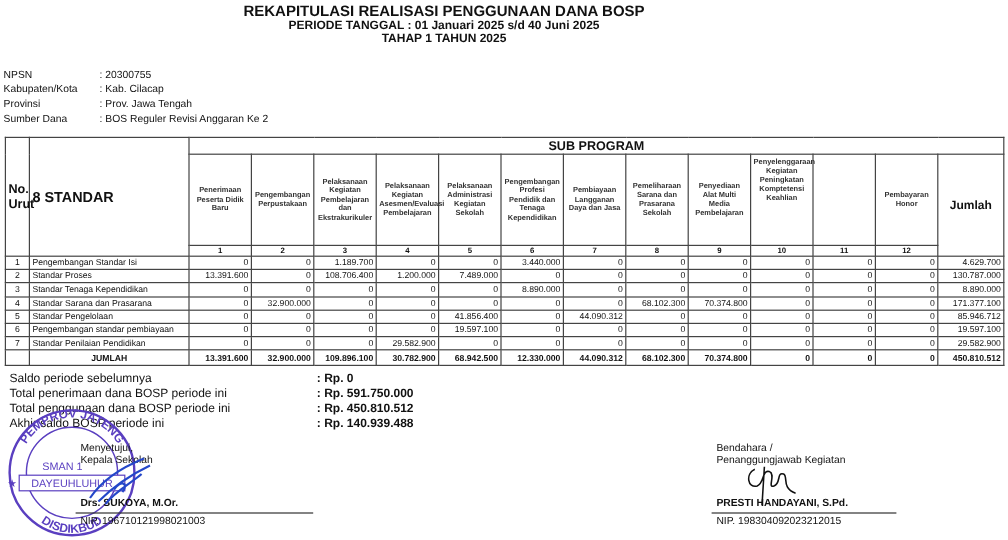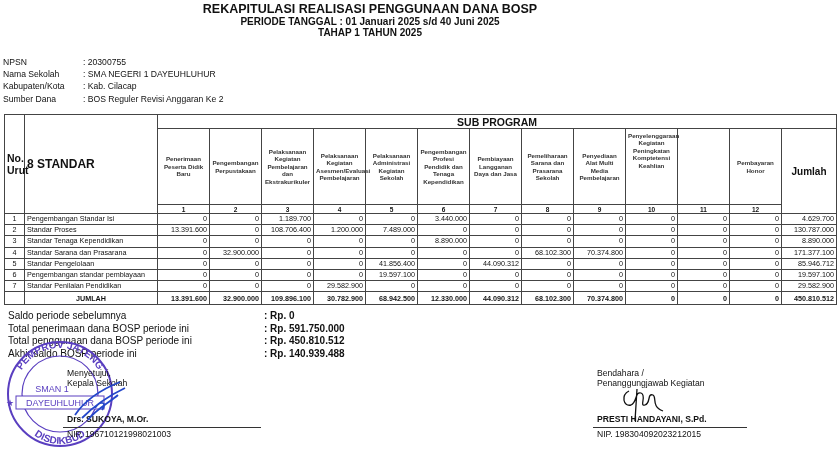--- a/index.html
+++ b/index.html
@@ -51,26 +51,26 @@
   <div class="t2">PERIODE TANGGAL : 01 Januari 2025 s/d 40 Juni 2025</div>
   <div class="t3">TAHAP 1 TAHUN 2025</div>
 </div>
 
 <div class="info">
   <div class="info-row">
       <span class="info-label">NPSN</span>
       <span class="info-val">: 20300755</span>
     </div>
   <div class="info-row">
-      <span class="info-label">Nama Sekolah</span>
-      <span class="info-val">: SMA NEGERI 1 DAYEUHLUHUR</span>
-    </div>
-  <div class="info-row">
       <span class="info-label">Kabupaten/Kota</span>
       <span class="info-val">: Kab. Cilacap</span>
+    </div>
+  <div class="info-row">
+      <span class="info-label">Provinsi</span>
+      <span class="info-val">: Prov. Jawa Tengah</span>
     </div>
   <div class="info-row">
       <span class="info-label">Sumber Dana</span>
       <span class="info-val">: BOS Reguler Revisi Anggaran Ke 2</span>
     </div>
 </div>
 
 <table class="main">
   <colgroup>
     <col style="width:20px">

